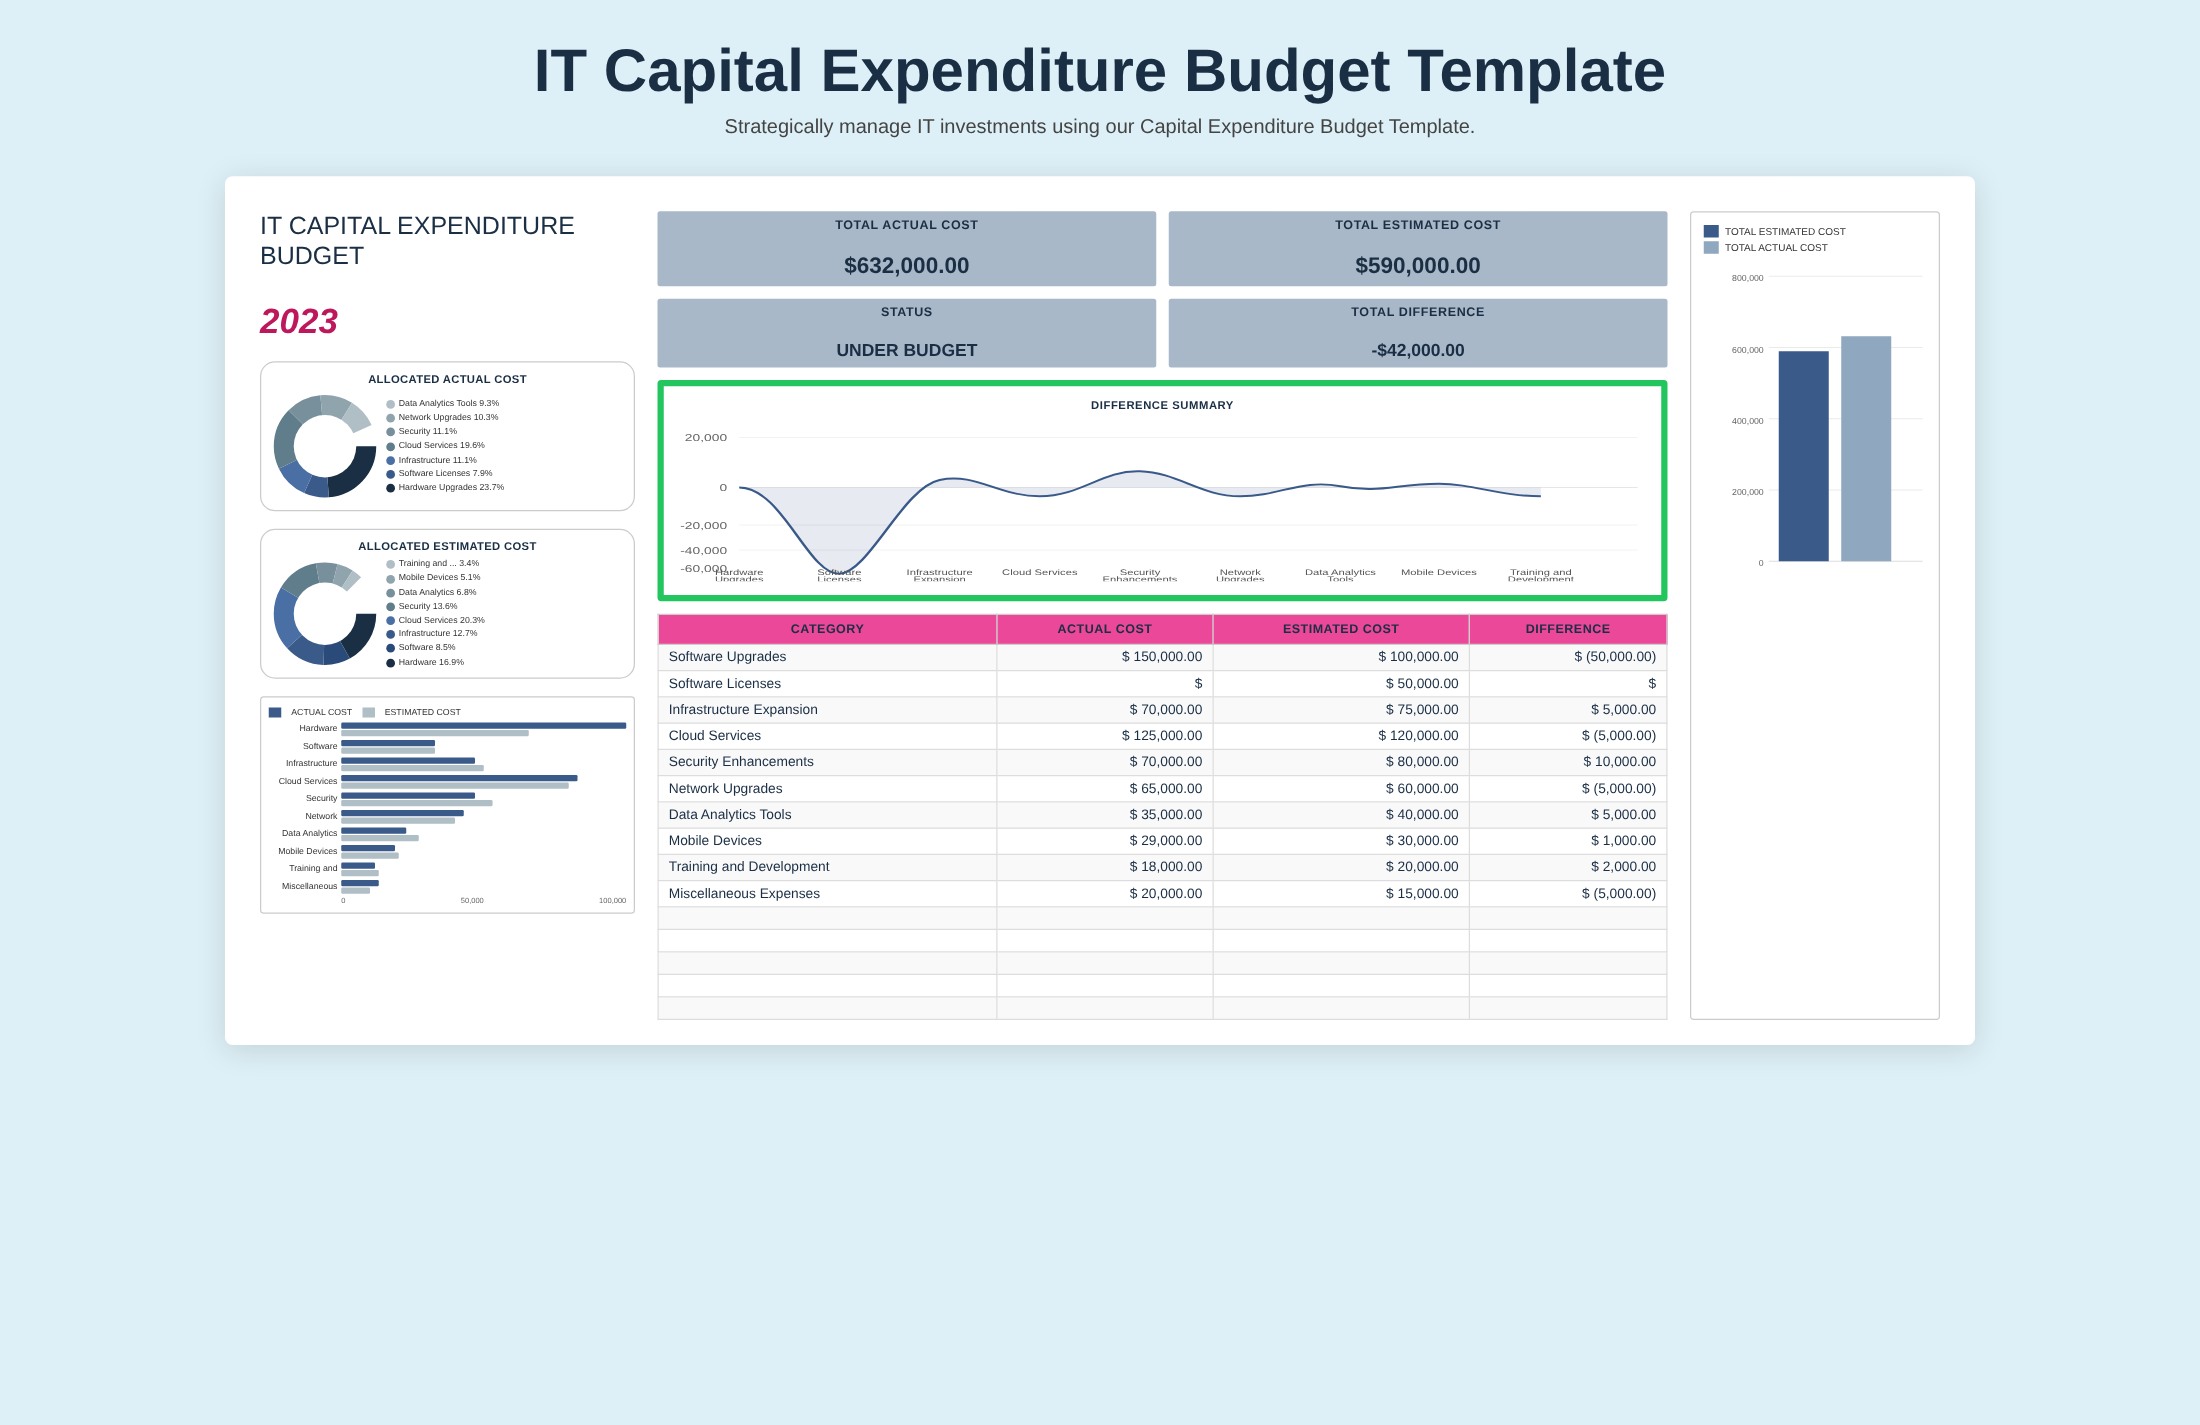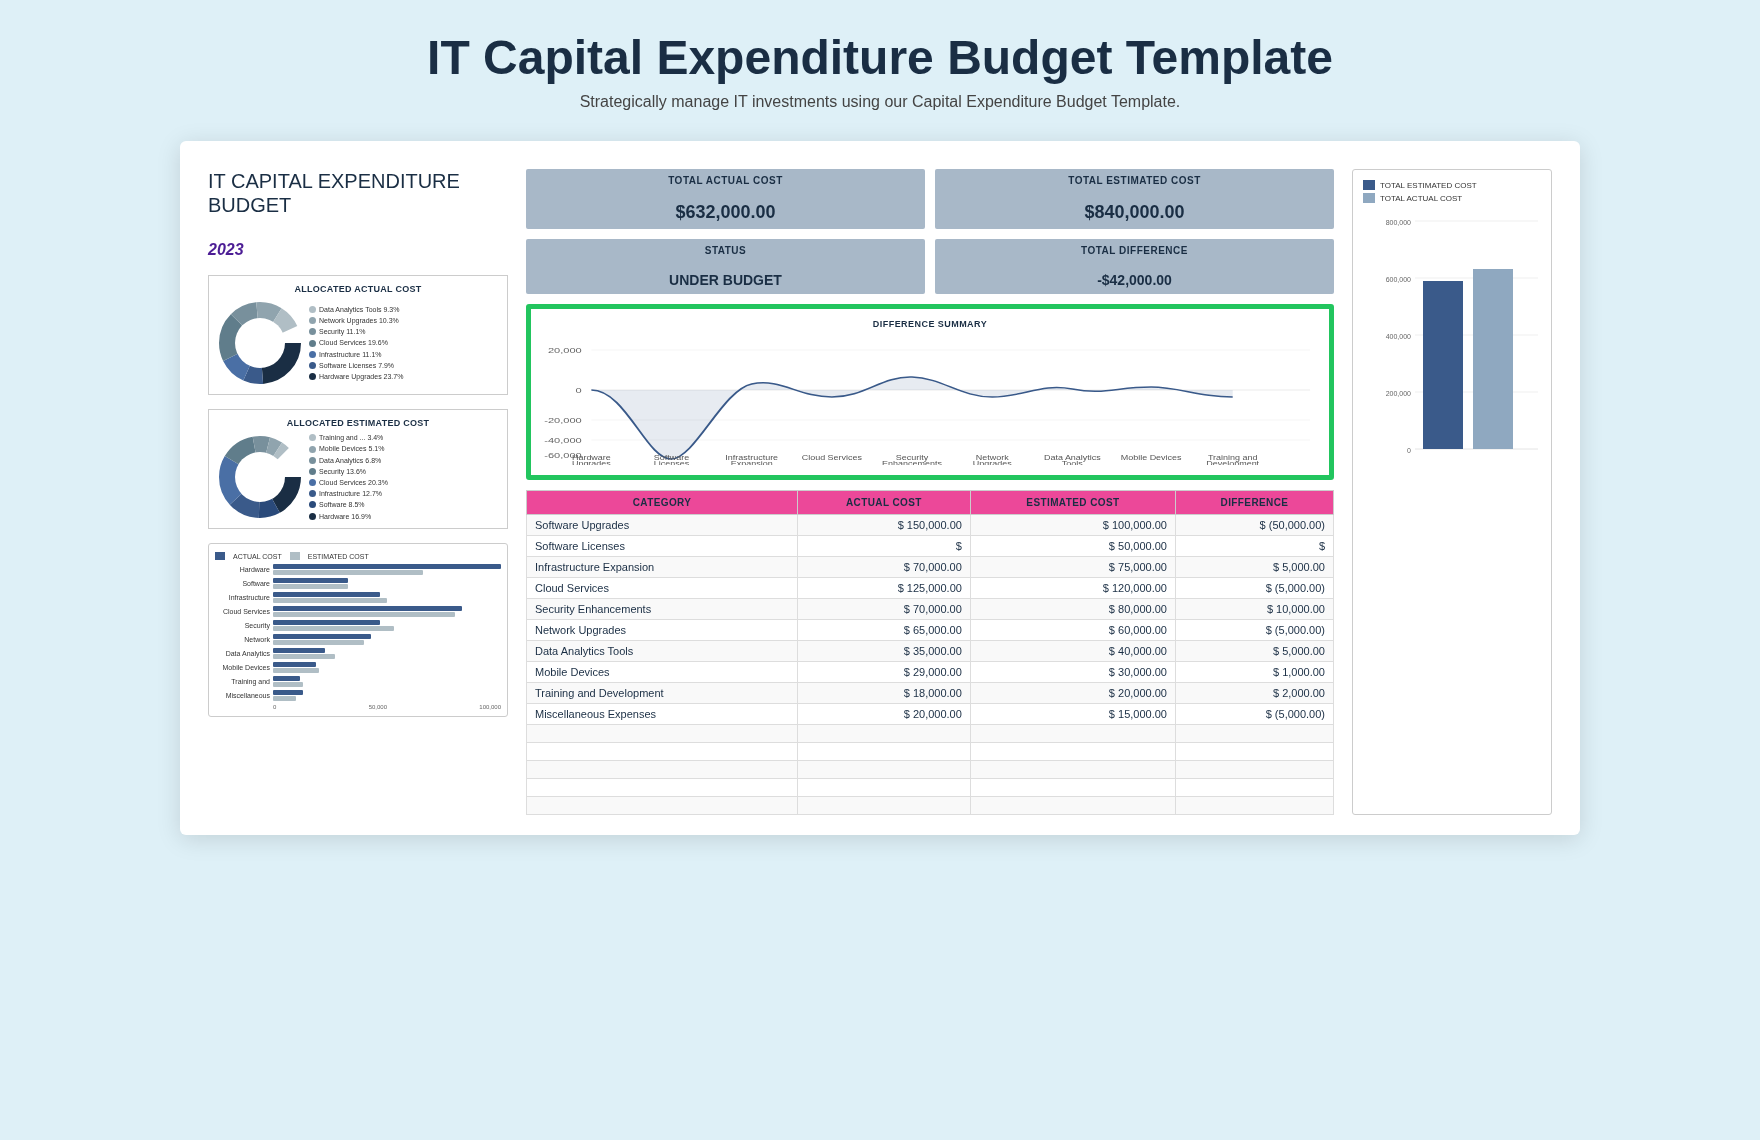--- a/index.html
+++ b/index.html
@@ -45,30 +45,30 @@
       gap: 8px;
     }
     .doc-title {
       font-size: 20px;
       font-weight: 400;
       color: #1a2e44;
       line-height: 1.2;
       margin-bottom: 16px;
     }
     .doc-year {
-      font-size: 16px;
+      font-size: 28px;
       font-style: italic;
-      color: #4c1d95;
+      color: #be185d;
       font-weight: 700;
       margin-bottom: 8px;
     }
     
     .chart-box {
       border: 1px solid #ccc;
-      border-radius: 0;
+      border-radius: 12px;
       padding: 8px 6px 6px 6px;
       margin-bottom: 6px;
       background: #fff;
     }
     .chart-title {
       font-size: 9px;
       font-weight: 700;
       color: #1a2e44;
       text-align: center;
       margin-bottom: 4px;
@@ -365,21 +365,21 @@
 
   <div class="mid-col">
 
     <div class="summary-row">
       <div class="summary-box">
         <div class="summary-box-label">TOTAL ACTUAL COST</div>
         <div class="summary-box-value">$632,000.00</div>
       </div>
       <div class="summary-box">
         <div class="summary-box-label">TOTAL ESTIMATED COST</div>
-        <div class="summary-box-value">$840,000.00</div>
+        <div class="summary-box-value">$590,000.00</div>
       </div>
     </div>
 
     <div class="summary-row">
       <div class="summary-box">
         <div class="summary-box-label">STATUS</div>
         <div class="summary-box-value-sm">UNDER BUDGET</div>
       </div>
       <div class="summary-box">
         <div class="summary-box-label">TOTAL DIFFERENCE</div>

